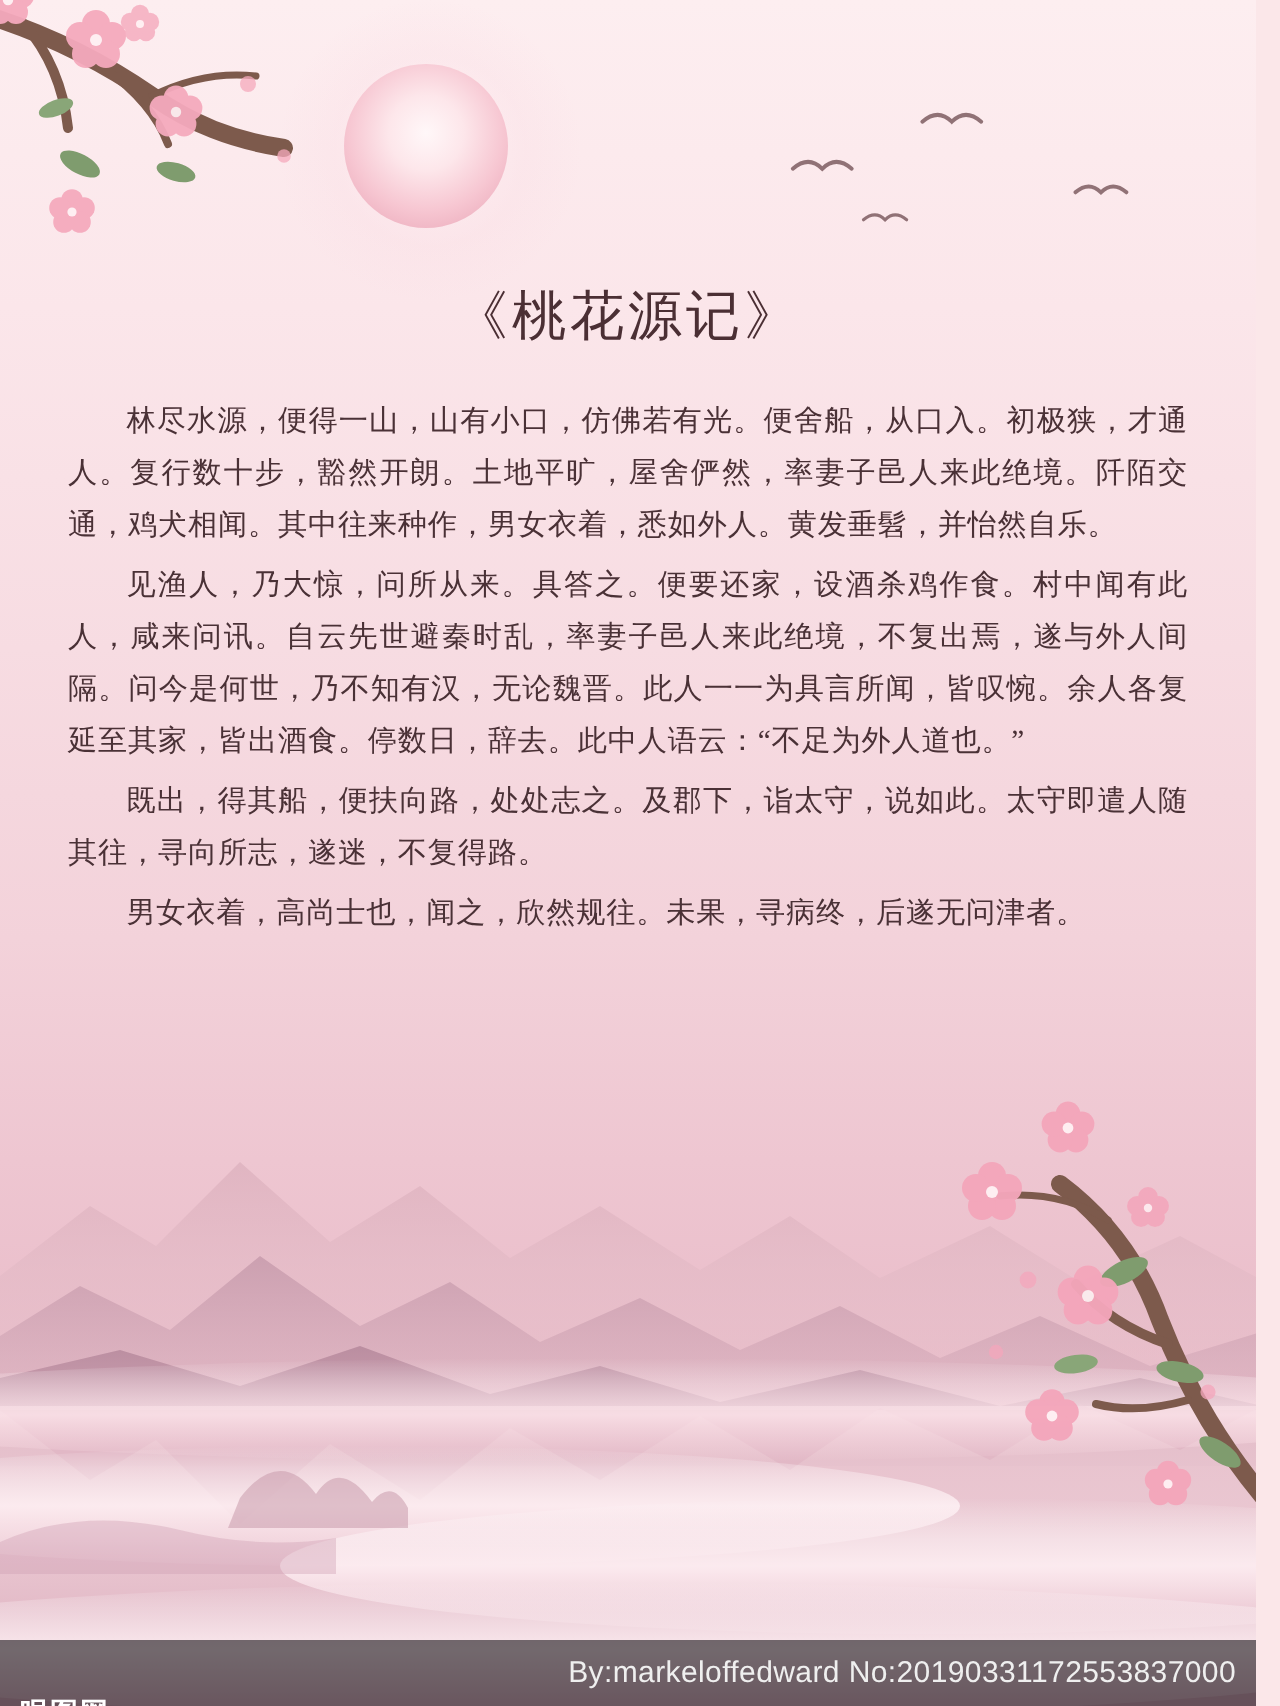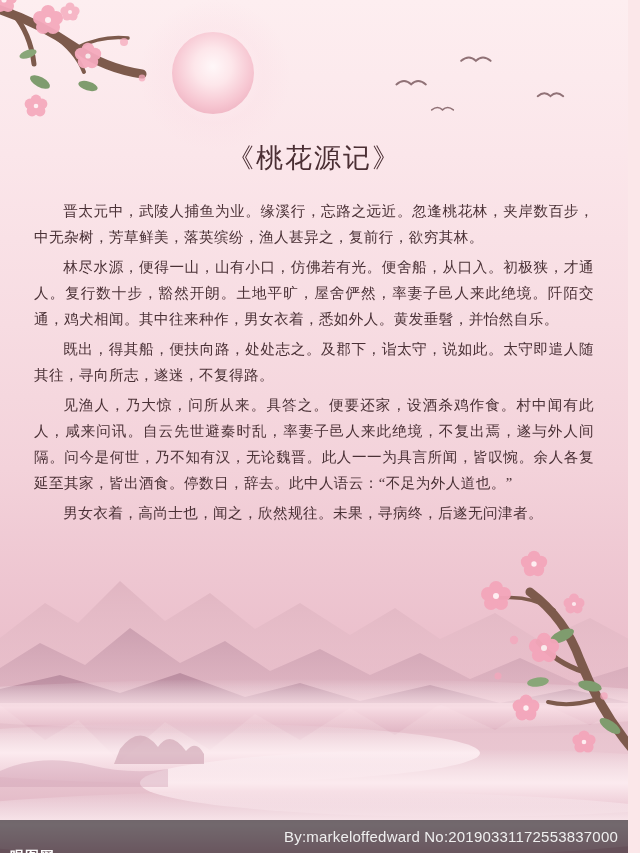--- a/index.html
+++ b/index.html
@@ -320,24 +320,23 @@
         </g>
         <circle cx="80" cy="140" r="4.2" opacity=".8"></circle>
         <circle cx="64" cy="176" r="3.6" opacity=".8"></circle>
         <circle cx="170" cy="196" r="3.8" opacity=".8"></circle>
       </g>
     </g>
   </svg>
 
   <div class="poem">
     <h1 class="poem-title">《桃花源记》</h1>
-    <p class="poem-para">晋太元中，武陵人捕鱼为业。缘溪行，忘路之远近。忽逢桃花林，夹岸数百步，中无杂树，芳草鲜美，落英缤纷，渔人甚异之，复前行，欲穷其林。</p>
     <p class="poem-para">林尽水源，便得一山，山有小口，仿佛若有光。便舍船，从口入。初极狭，才通人。复行数十步，豁然开朗。土地平旷，屋舍俨然，率妻子邑人来此绝境。阡陌交通，鸡犬相闻。其中往来种作，男女衣着，悉如外人。黄发垂髫，并怡然自乐。</p>
+    <p class="poem-para">见渔人，乃大惊，问所从来。具答之。便要还家，设酒杀鸡作食。村中闻有此人，咸来问讯。自云先世避秦时乱，率妻子邑人来此绝境，不复出焉，遂与外人间隔。问今是何世，乃不知有汉，无论魏晋。此人一一为具言所闻，皆叹惋。余人各复延至其家，皆出酒食。停数日，辞去。此中人语云：“不足为外人道也。”</p>
     <p class="poem-para">既出，得其船，便扶向路，处处志之。及郡下，诣太守，说如此。太守即遣人随其往，寻向所志，遂迷，不复得路。</p>
-    <p class="poem-para">见渔人，乃大惊，问所从来。具答之。便要还家，设酒杀鸡作食。村中闻有此人，咸来问讯。自云先世避秦时乱，率妻子邑人来此绝境，不复出焉，遂与外人间隔。问今是何世，乃不知有汉，无论魏晋。此人一一为具言所闻，皆叹惋。余人各复延至其家，皆出酒食。停数日，辞去。此中人语云：“不足为外人道也。”</p>
     <p class="poem-para">男女衣着，高尚士也，闻之，欣然规往。未果，寻病终，后遂无问津者。</p>
   </div>
 
   <div class="footer">
     <div class="footer-left">
       <span class="footer-logo">昵图网</span>
       <span class="footer-url">www.nipic.com</span>
     </div>
     <div class="footer-right">By:markeloffedward No:20190331172553837000</div>
   </div>

